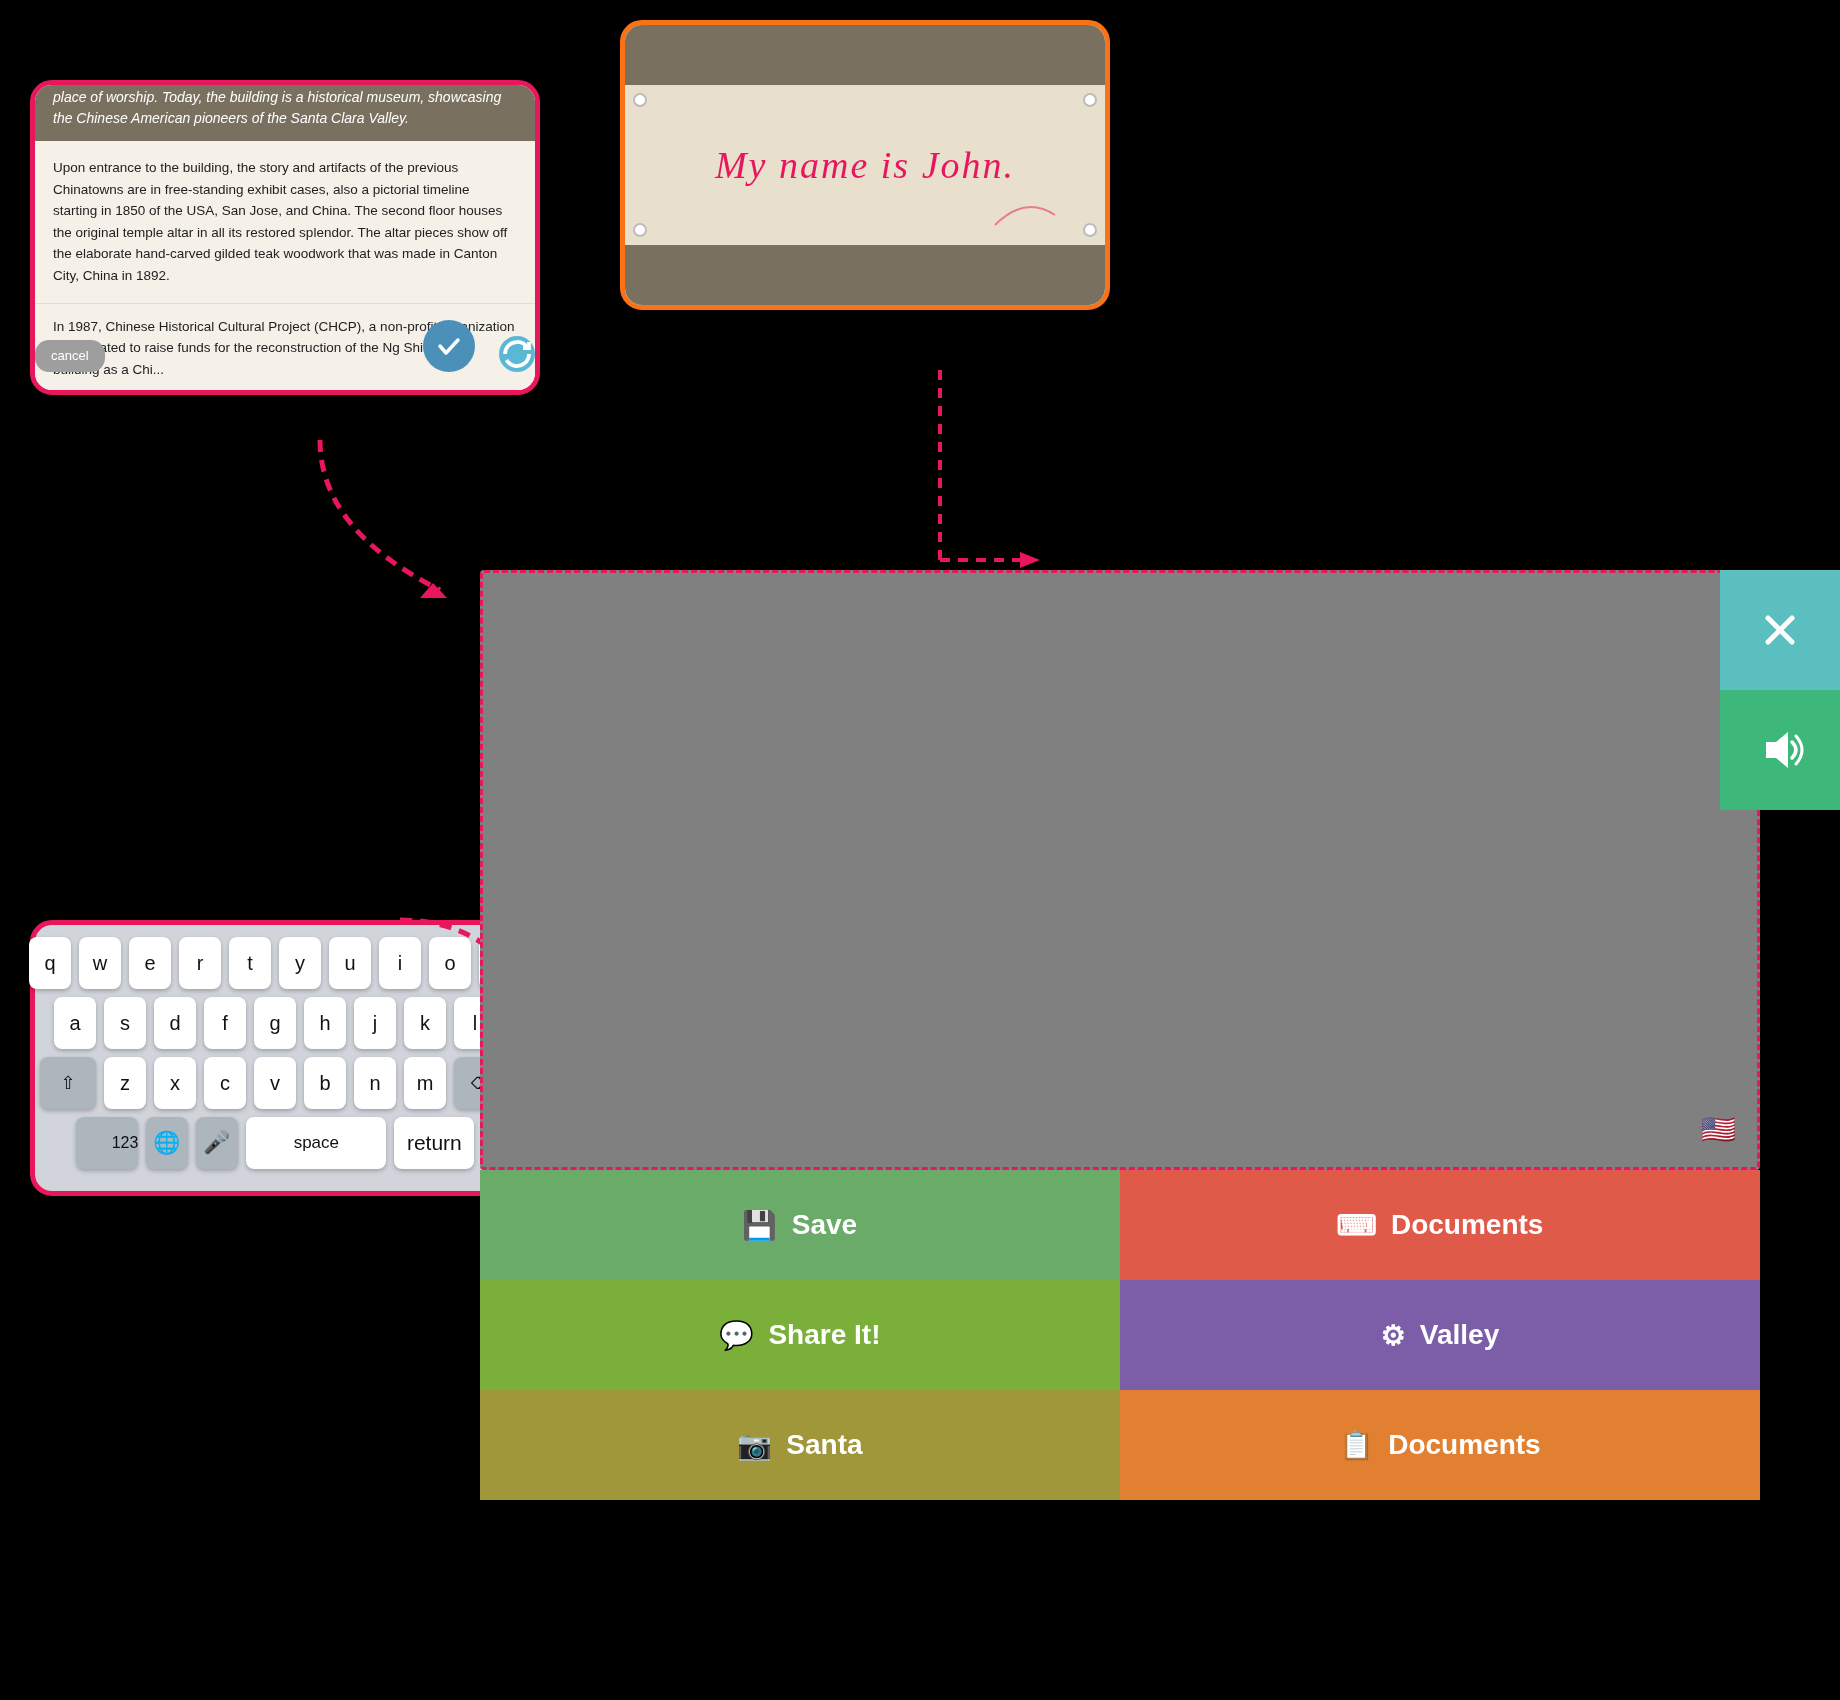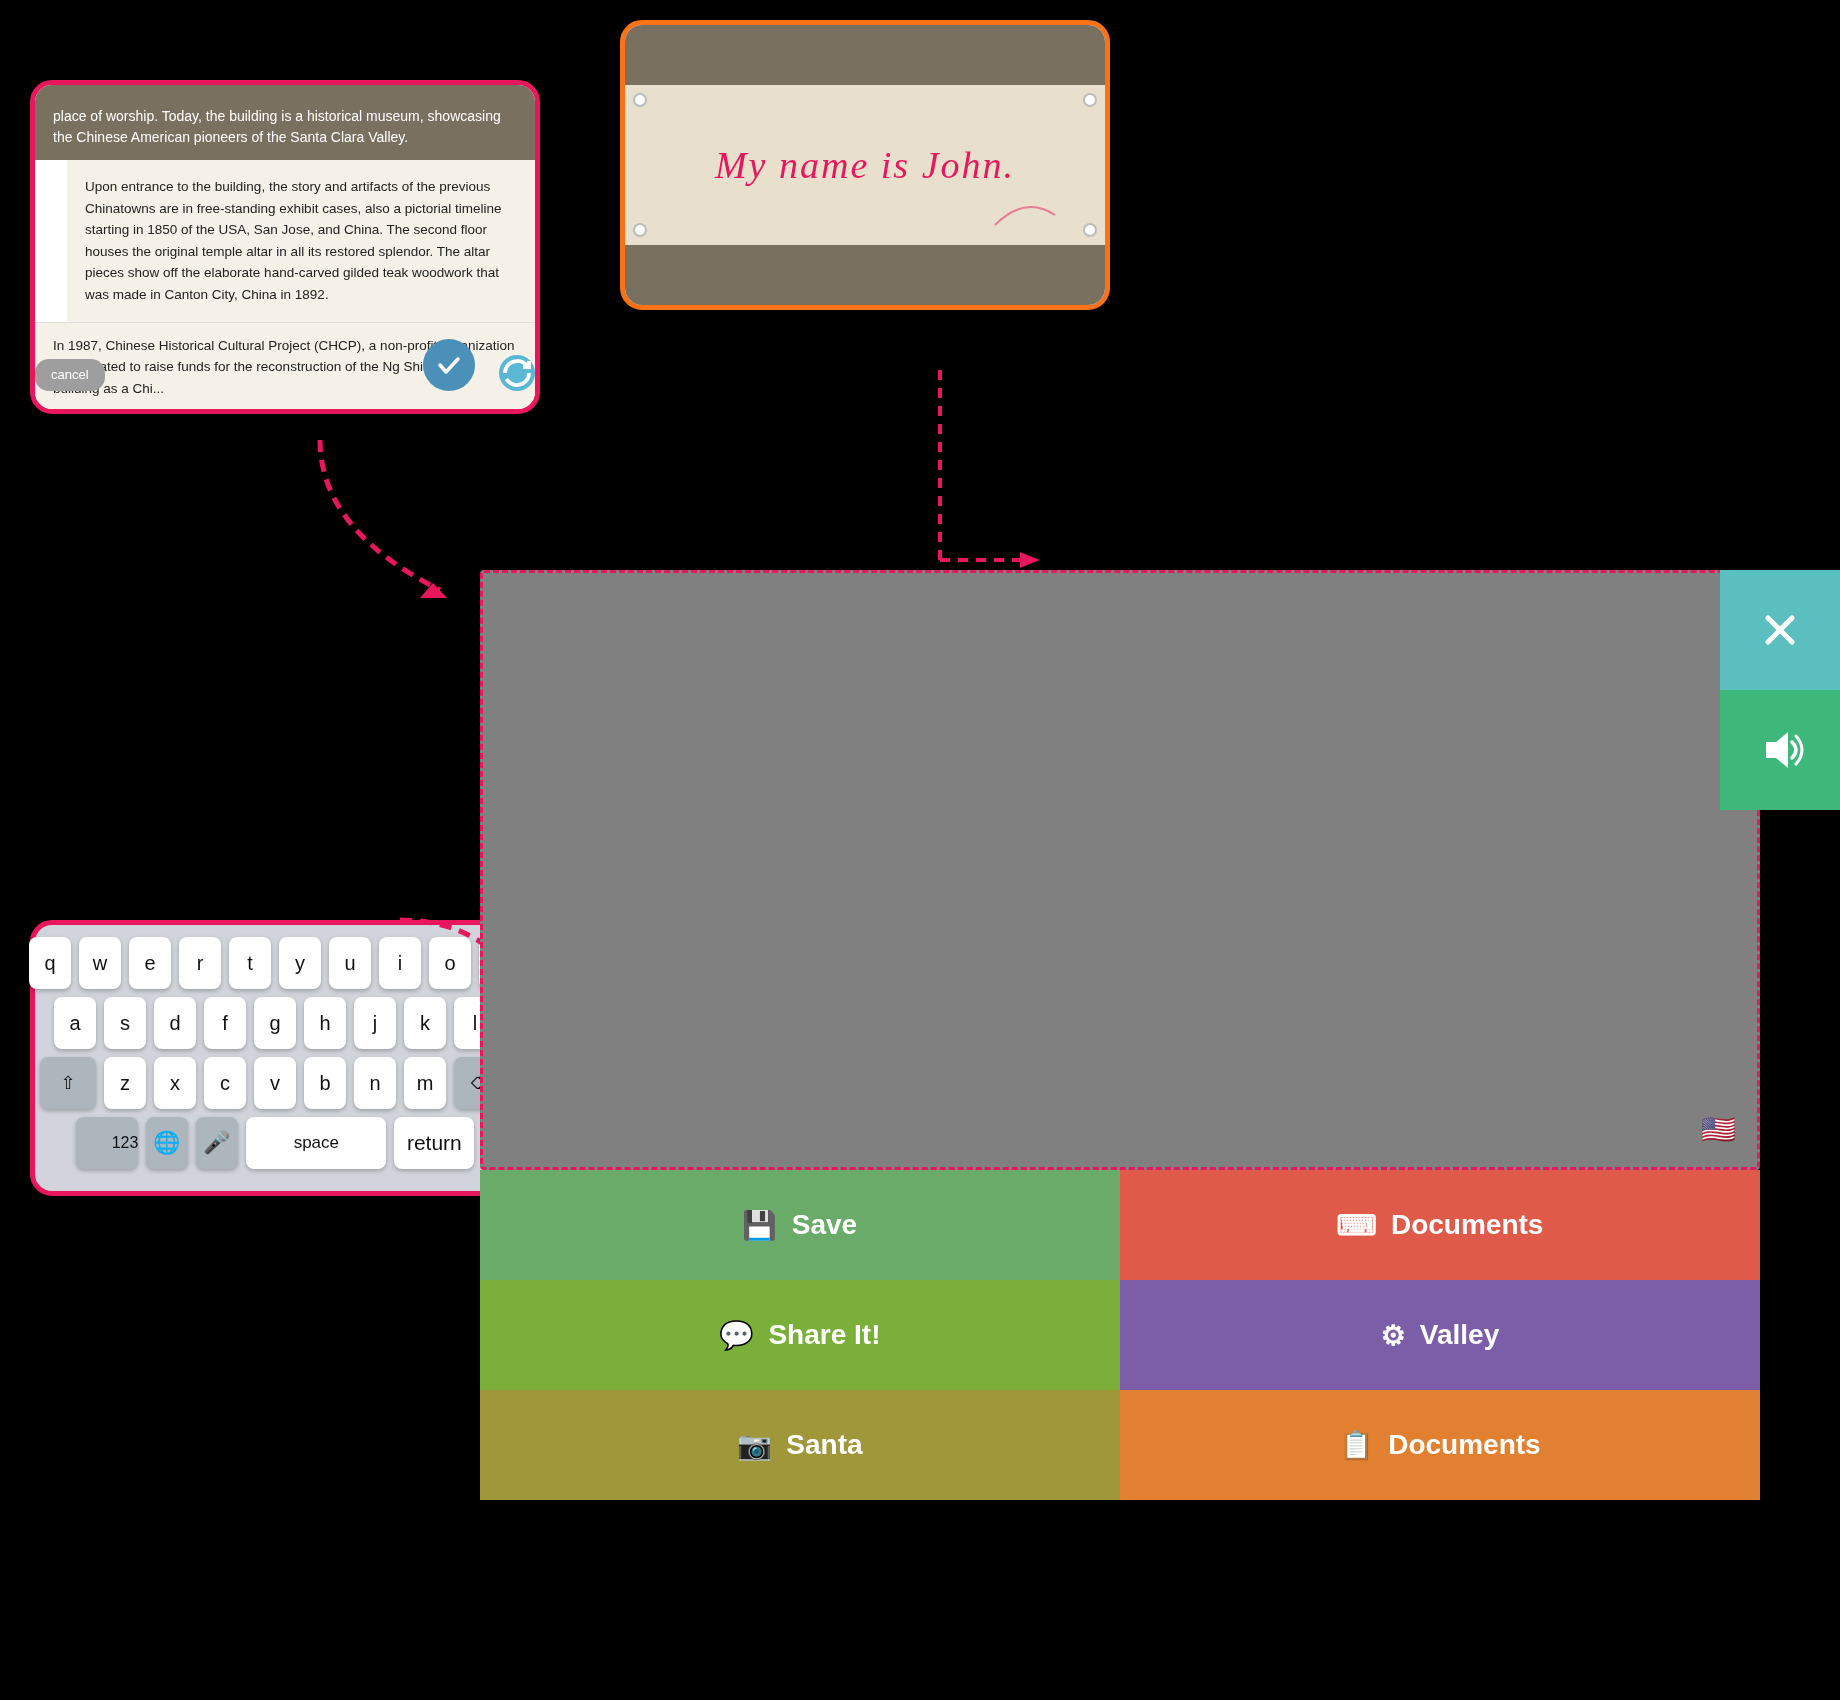--- a/index.html
+++ b/index.html
@@ -19,32 +19,32 @@
       left: 30px;
       width: 510px;
       background: #fff;
       border-radius: 22px;
       border: 5px solid #e8175d;
       overflow: hidden;
       box-shadow: 0 8px 32px rgba(0,0,0,0.5);
     }
     .text-panel-top {
       background: #7a7060;
-      padding: 21px 18px 12px 18px;
+      padding: 2px 18px 12px 18px;
       font-size: 14px;
       color: #fff;
       line-height: 1.5;
+      font-style: italic;
     }
     .text-panel-mid {
       background: #f5f0e8;
       padding: 16px 18px;
       font-size: 13.5px;
       color: #222;
       line-height: 1.6;
-      margin-left: 32px;
     }
     .text-panel-bottom {
       background: #f5f0e8;
       padding: 12px 18px 10px 18px;
       font-size: 13.5px;
       color: #222;
       line-height: 1.6;
       border-top: 1px solid #ddd;
       position: relative;
     }

